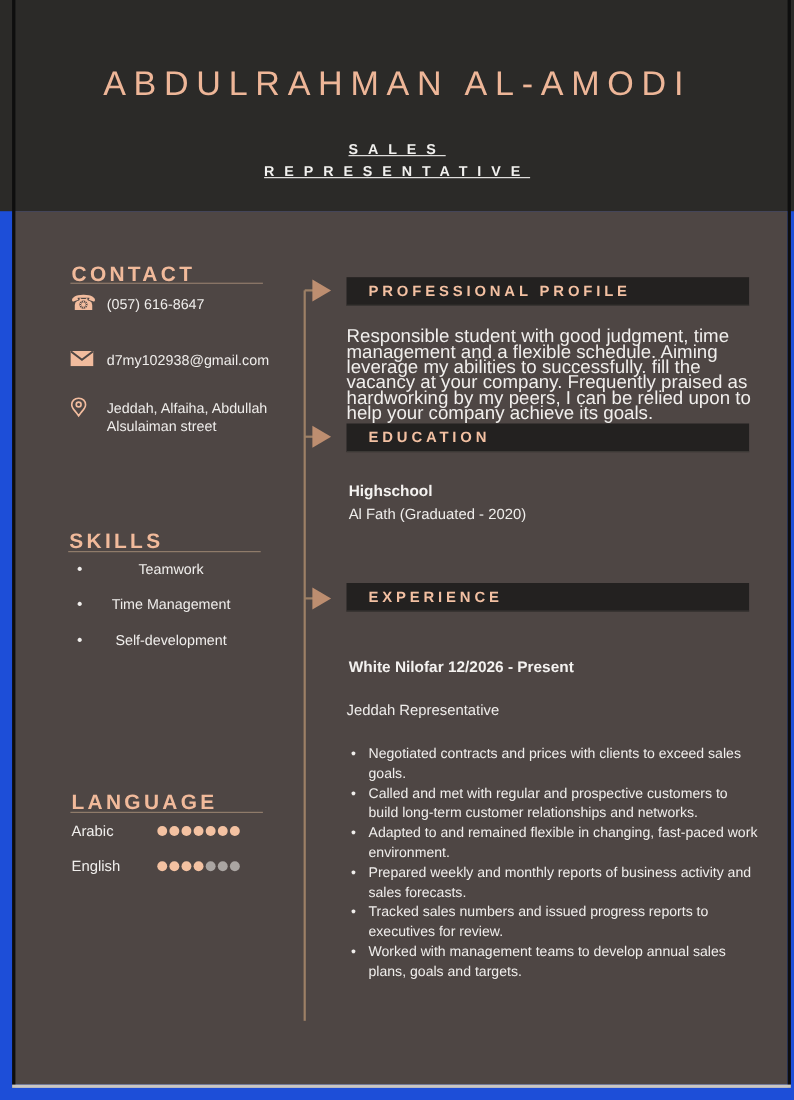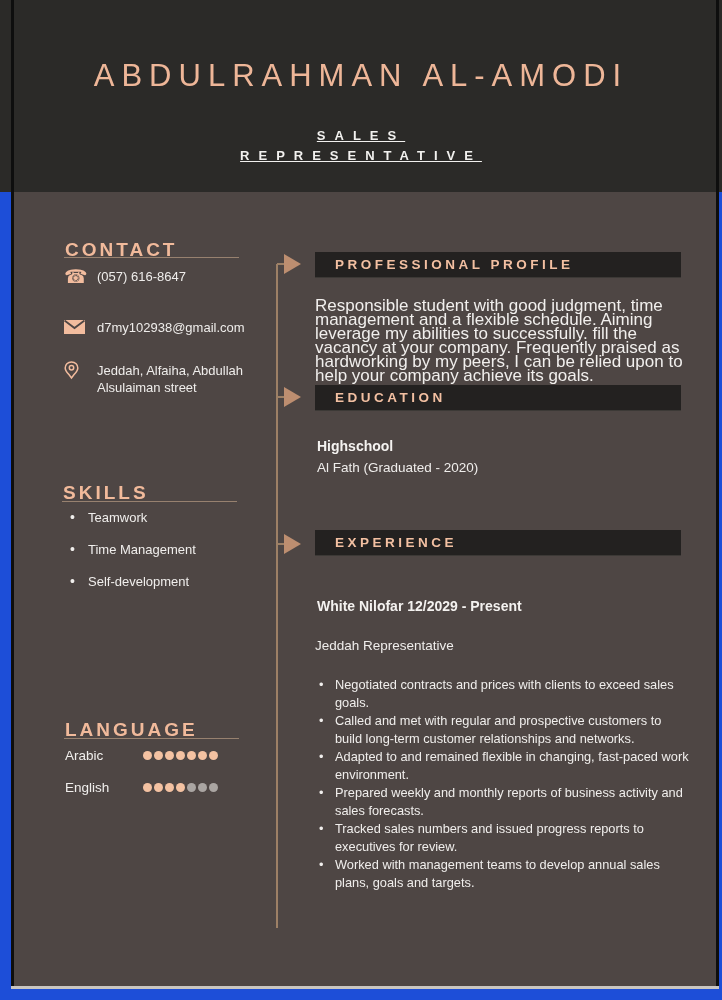--- a/index.html
+++ b/index.html
@@ -24,21 +24,21 @@
   .side-heading { position:absolute; color:#f1ba9b; font-size:19px; font-weight:700; letter-spacing:3px; }
   .side-rule { position:absolute; height:1px; background:#97816f; width:175px; left:64px; }
 
   .contact-row { position:absolute; left:64px; display:flex; align-items:flex-start; }
   .contact-icon { width:33px; flex:0 0 33px; color:#f2bc9e; font-size:19px; line-height:19px; }
   .contact-text { color:#efedeb; font-size:13px; line-height:17px; padding-top:1px; }
   .loc-text { width:152px; }
 
   .skill-list { position:absolute; left:68px; top:510px; width:160px; list-style:none; }
   .skill-list li { position:relative; color:#f0eeec; font-size:13px; line-height:16px;
-                   padding-left:20px; margin-bottom:16px; width:155px; }
+                   padding-left:20px; margin-bottom:16px; width:155px;text-align:center; }
   .skill-list li::before { content:"•"; position:absolute; left:2px; top:-1px; color:#f0eeec; font-size:14px; }
 
   .lang-rows { position:absolute; left:65px; top:748px; width:175px; }
   .lang-row { display:flex; align-items:center; margin-bottom:17px; }
   .lang-name { width:78px; color:#f0eeec; font-size:13.5px; }
   .dots { display:flex; gap:2px; }
   .dot { width:9px; height:9px; border-radius:50%; background:#aaa5a2; }
   .dot.active { background:#f4c2a2; }
 
   
@@ -162,21 +162,21 @@
 
   <div class="title-bar" style="top:385px;">
     <span>EDUCATION</span>
   </div>
   <div class="edu-school">Highschool</div>
   <div class="edu-detail">Al Fath (Graduated - 2020)</div>
 
   <div class="title-bar" style="top:530px;">
     <span>EXPERIENCE</span>
   </div>
-  <div class="exp-employer">White Nilofar 12/2029 - Present</div>
+  <div class="exp-employer">White Nilofar 12/2026 - Present</div>
   <div class="exp-role">Jeddah Representative</div>
   <ul class="exp-list">
 
   <li>Negotiated contracts and prices with clients to exceed sales goals.</li>
       <li>Called and met with regular and prospective customers to build long-term customer relationships and networks.</li>
       <li>Adapted to and remained flexible in changing, fast-paced work environment.</li>
       <li>Prepared weekly and monthly reports of business activity and sales forecasts.</li>
       <li>Tracked sales numbers and issued progress reports to executives for review.</li>
       <li>Worked with management teams to develop annual sales plans, goals and targets.</li>
     </ul>

